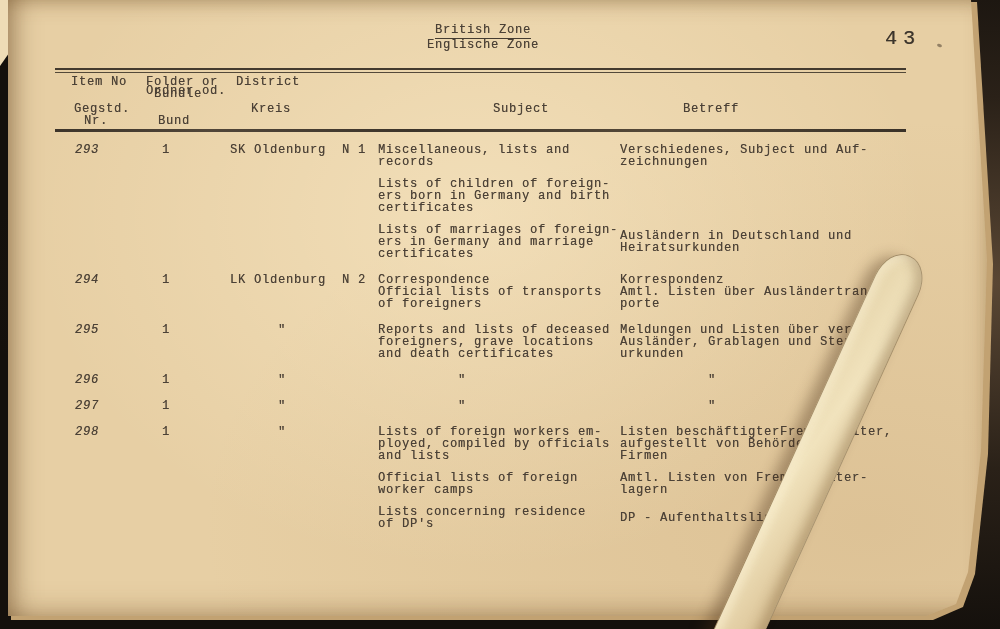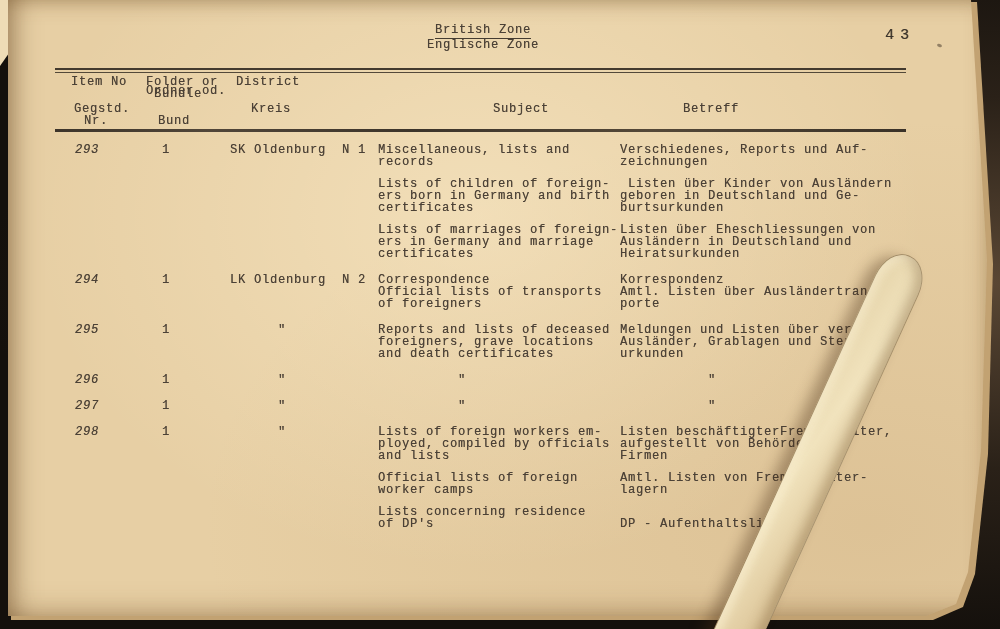--- a/index.html
+++ b/index.html
@@ -29,36 +29,36 @@
       inset 16px 0 26px -10px rgba(95,63,30,0.5),
       inset 0 14px 22px -14px rgba(120,82,40,0.35),
       inset 0 -20px 30px -16px rgba(120,82,40,0.40),
       inset -14px 0 22px -12px rgba(120,82,40,0.30);
     clip-path:polygon(0 0,963px 0,979px 260px,973px 450px,960px 572px,948px 604px,918px 616px,0 616px);
     color:#4b4136;
   }
   .tw{ text-shadow:0.3px 0.3px 0.5px rgba(74,62,50,0.65); letter-spacing:0.8px; font-size:12px; }
   .title-block{position:absolute;left:419px;top:24px;line-height:13px;text-align:center;}
   .title-en{border-bottom:1.4px solid #453c31;display:inline-block;padding-bottom:0.5px;}
-  .page-number{position:absolute;left:877px;top:27px;font-size:15px;letter-spacing:6px;color:#3c352c;text-shadow:0.4px 0.4px 0.6px rgba(60,50,40,0.6);}
+  .page-number{position:absolute;left:877px;top:27px;font-size:20px;letter-spacing:6px;color:#3c352c;text-shadow:0.4px 0.4px 0.6px rgba(60,50,40,0.6);}
   .speck{position:absolute;left:929px;top:44px;width:5px;height:3px;background:rgba(80,66,50,0.55);border-radius:50%;transform:rotate(20deg);}
 
   .rule{position:absolute;left:47px;width:851px;background:#433a2e;}
   .rule-1{top:68px;height:1.6px;}
   .rule-2{top:72px;height:1.4px;opacity:0.9;}
   .rule-3{top:129px;height:2.8px;background:linear-gradient(90deg,#3c342a 0%,#514639 18%,#3c342a 42%,#544838 70%,#3a3228 100%);}
 
   .hlabel{position:absolute;white-space:pre;margin-left:6px;}
   .rows{position:absolute;left:0;top:144px;right:40px;}
   .row{display:flex;margin-bottom:14px;align-items:flex-start;}
   .c1{width:107px;padding-left:67px;box-sizing:border-box;flex:none;font-style:italic;}
   .c2{width:72px;padding-left:47px;box-sizing:border-box;flex:none;}
   .c3{width:191px;padding-left:43px;box-sizing:border-box;flex:none;white-space:pre;}
   .entries{flex:1;min-width:0;}
-  .entry{display:flex;align-items:flex-end;}
+  .entry{display:flex;align-items:center;}
   .entry:not(:last-child){margin-bottom:10px;}
   .c4{width:242px;flex:none;}
   .c5{flex:1;min-width:0;}
   .tline{line-height:12px;white-space:pre;}
 
   .bone-folder{
     position:absolute;left:886px;top:256px;width:46px;height:430px;
     transform:rotate(24.5deg);transform-origin:50% 0;
     background:linear-gradient(100deg,#e4d2a8 0%,#f1e3bd 42%,#d8bf92 100%);
     border:1px solid rgba(112,86,52,0.55);
@@ -107,44 +107,38 @@
     <div class="c1 tline">293</div>
     <div class="c2 tline">1</div>
     <div class="c3 tline">SK Oldenburg  N 1</div>
     <div class="entries">
           <div class="entry">
             <div class="c4">
               <div class="tline">Miscellaneous, lists and</div>
               <div class="tline">records</div>
             </div>
             <div class="c5">
-              <div class="tline">Verschiedenes, Reports und Auf-</div>
+              <div class="tline">Verschiedenes, Subject und Auf-</div>
               <div class="tline">zeichnungen</div>
             </div>
           </div>
           <div class="entry">
             <div class="c4">
               <div class="tline">Lists of children of foreign-</div>
               <div class="tline">ers born in Germany and birth</div>
               <div class="tline">certificates</div>
             </div>
-            <div class="c5">
-              <div class="tline"> Listen über Kinder von Ausländern</div>
-              <div class="tline">geboren in Deutschland und Ge-</div>
-              <div class="tline">burtsurkunden</div>
-            </div>
           </div>
           <div class="entry">
             <div class="c4">
               <div class="tline">Lists of marriages of foreign-</div>
               <div class="tline">ers in Germany and marriage</div>
               <div class="tline">certificates</div>
             </div>
             <div class="c5">
-              <div class="tline">Listen über Eheschliessungen von</div>
               <div class="tline">Ausländern in Deutschland und</div>
               <div class="tline">Heiratsurkunden</div>
             </div>
           </div>
         </div>
   </div>
 
   <div class="row">
     <div class="c1 tline">294</div>
     <div class="c2 tline">1</div>

